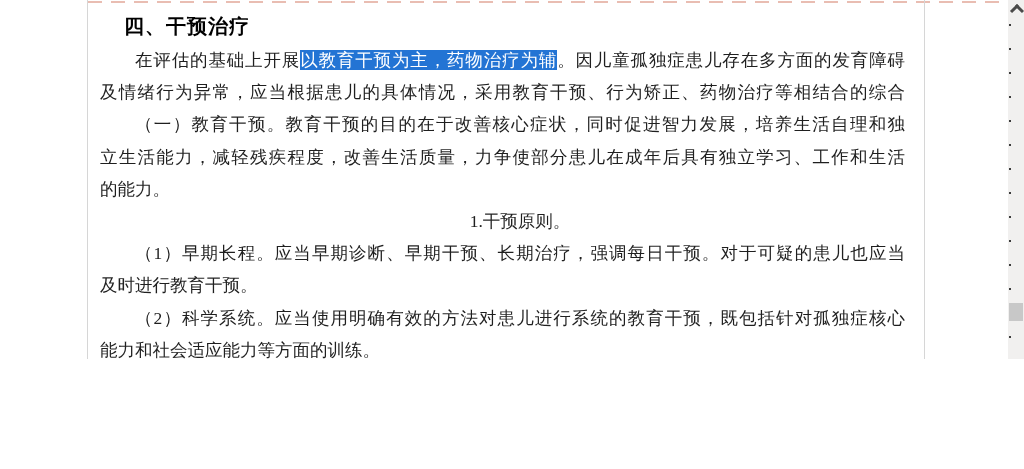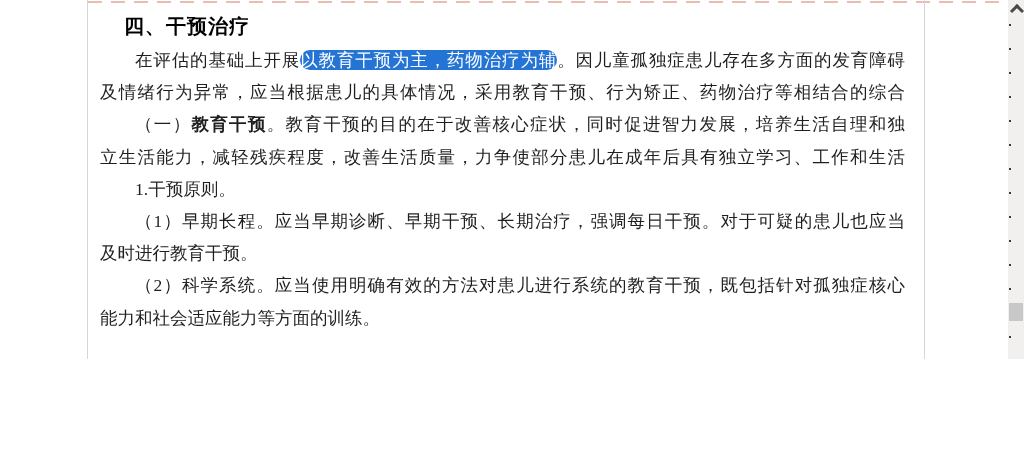--- a/index.html
+++ b/index.html
@@ -9,25 +9,25 @@
   .vline{position:absolute;width:1px;background:#d6d6d6;top:0;}
   #page-left-border{left:87px;height:462px;}
   #page-right-border{left:924px;height:461px;}
   
   #page-break-line{position:absolute;left:88px;top:1px;width:920px;height:2px;
      background:repeating-linear-gradient(to right,#e9bdb2 0 14px,transparent 14px 23px);}
   
   #doc{position:absolute;left:100px;top:8px;width:805px;}
   .line{height:32.2px;line-height:32.2px;font-size:17.5px;white-space:nowrap;}
   .just{white-space:normal;text-align:justify;text-align-last:justify;height:32.2px;overflow:hidden;}
-  .indent{padding-left:35px;}
+  .indent{padding-left:35px;text-align:center;}
   .heading{height:36px;line-height:36px;font-size:20px;font-weight:bold;color:#000;
            padding-left:24px;letter-spacing:1px;}
-  .bold{font-weight:bold;}
-  .sel{background:#2374d4;color:#ffffff;border-radius:10px;}
+  .bold{font-weight:normal;}
+  .sel{background:#2374d4;color:#ffffff;}
   
   #scrollbar{position:absolute;right:0;top:0;width:16px;height:461px;background:#f1f0ef;}
   #scroll-dotted-line{position:absolute;left:1px;top:24px;width:2px;height:424px;
      background:repeating-linear-gradient(to bottom,#3c3c3c 0 2px,transparent 2px 24px);}
   #scroll-thumb{position:absolute;left:1px;top:303px;width:14px;height:18px;background:#c8c8c8;}
   .chev{position:absolute;left:4px;width:7px;height:7px;border:solid #4a4a4a;border-width:3px 3px 0 0;}
   #chevron-up-icon{top:6px;transform:rotate(-45deg);}
   #chevron-down-icon{top:443px;transform:rotate(135deg);}
   
   #bottom-base{position:absolute;left:0;top:462px;width:1024px;height:2px;background:#e3e3e3;}
@@ -46,20 +46,21 @@
   <div id="doc">
     <div class="heading">四、干预治疗</div>
 
     <div class="line just indent"><span>在评估的基础上开展</span><span class="sel">以教育干预为主，药物治疗为辅</span><span>。因儿童孤独症患儿存在多方面的发育障碍</span></div>
 
     <div class="line just">及情绪行为异常，应当根据患儿的具体情况，采用教育干预、行为矫正、药物治疗等相结合的综合</div>
 
     <div class="line just indent"><span>（一）</span><span class="bold">教育干预</span><span>。教育干预的目的在于改善核心症状，同时促进智力发展，培养生活自理和独</span></div>
 
     <div class="line just">立生活能力，减轻残疾程度，改善生活质量，力争使部分患儿在成年后具有独立学习、工作和生活</div>
+    <div class="line">的能力。</div>
     <div class="line indent">1.干预原则。</div>
     <div class="line just indent">（1）早期长程。应当早期诊断、早期干预、长期治疗，强调每日干预。对于可疑的患儿也应当</div>
     <div class="line">及时进行教育干预。</div>
     <div class="line just indent">（2）科学系统。应当使用明确有效的方法对患儿进行系统的教育干预，既包括针对孤独症核心</div>
     <div class="line">能力和社会适应能力等方面的训练。</div>
   </div>
 
   <div id="scrollbar">
     <div id="scroll-dotted-line"></div>
     <div id="chevron-up-icon" class="chev"></div>

